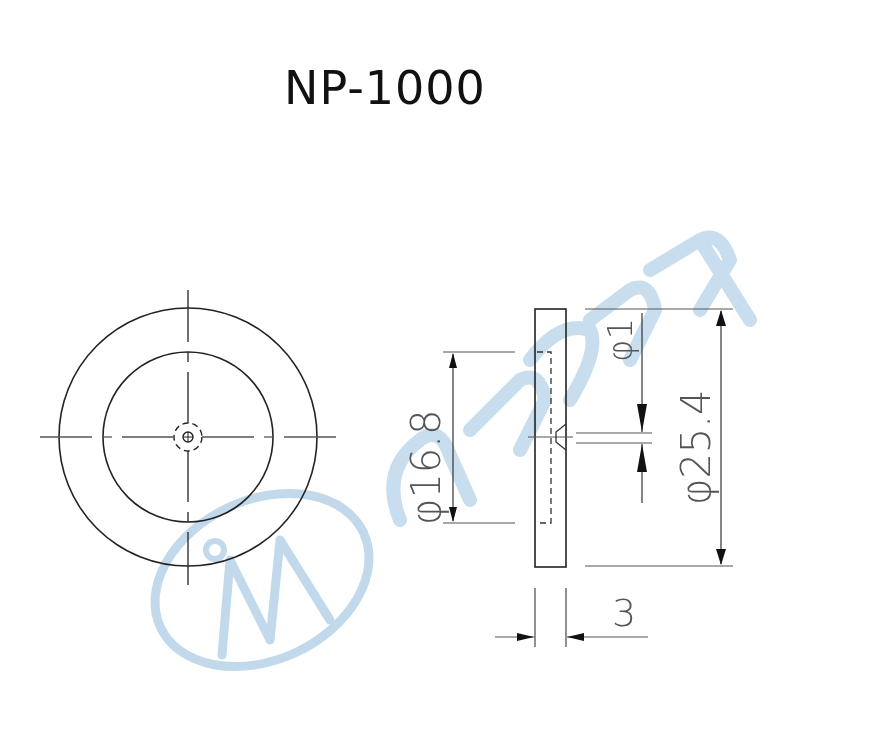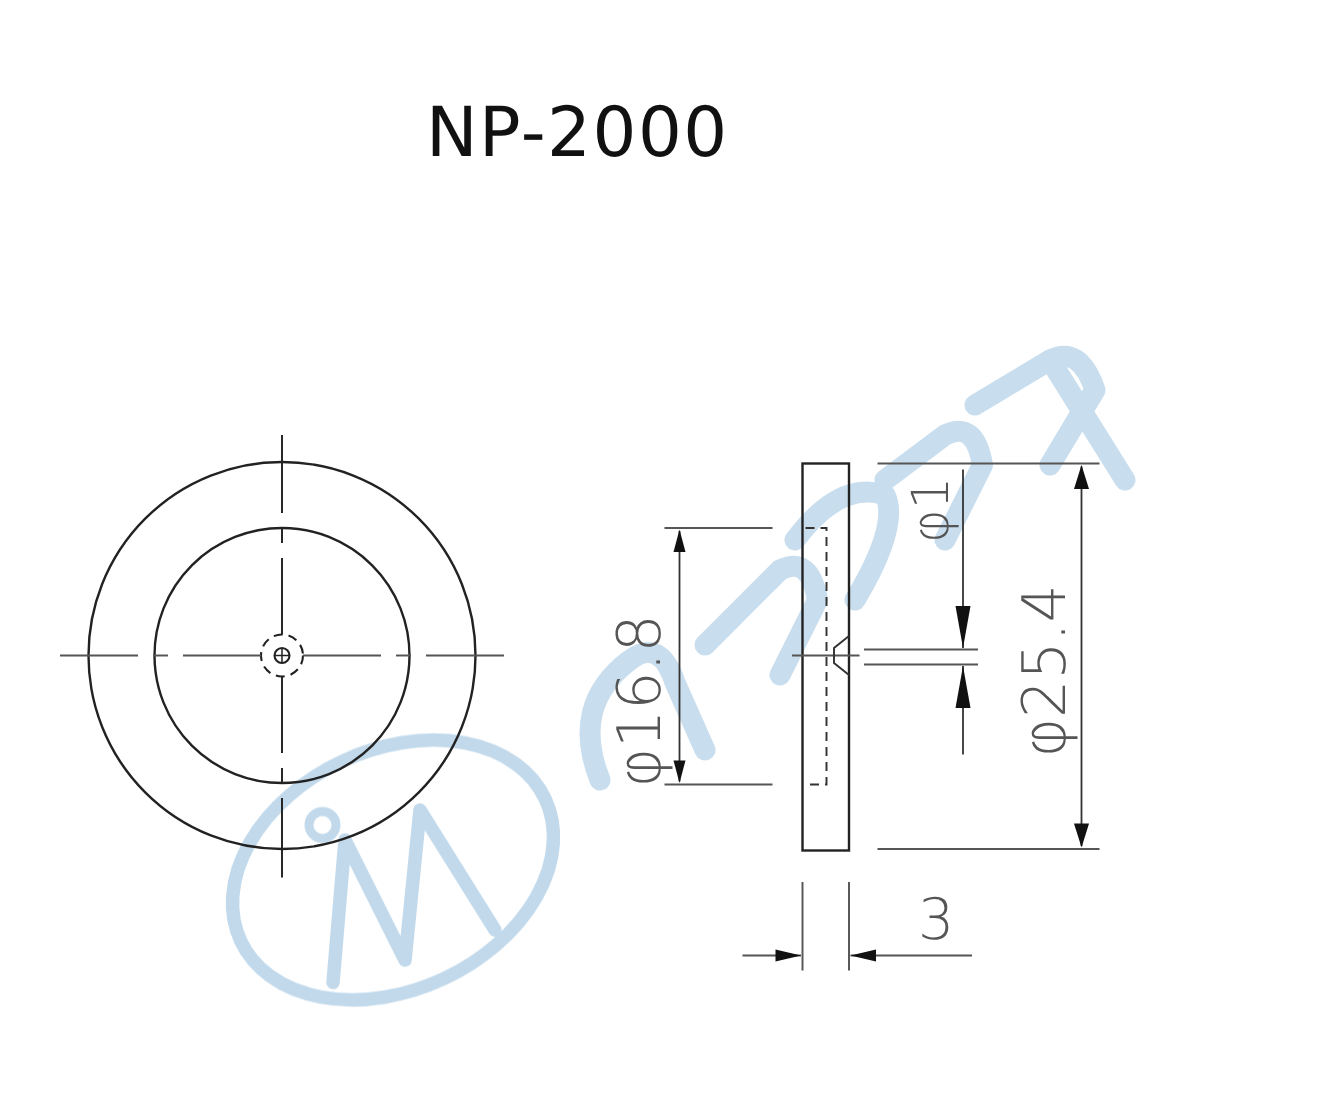--- a/index.html
+++ b/index.html
@@ -8,21 +8,21 @@
       position: absolute; left: 284px; top: 58px;
       font-family: "DejaVu Sans", sans-serif; font-size: 46px; color: #111111;
       letter-spacing: 1px; line-height: 60px;
     }
     svg.drawing { position: absolute; left: 0; top: 0; }
     .dim-text { font-family: "DejaVu Sans", sans-serif; font-weight: 200; fill: #555555; }
   </style>
 </head>
 <body>
 
-<div class="title">NP-2000</div>
+<div class="title">NP-1000</div>
 
 <svg class="drawing" width="894" height="734" viewBox="0 0 894 734">
 
   <g opacity="0.85">
     <ellipse cx="262" cy="580" rx="112" ry="80" transform="rotate(-25 262 580)" fill="none" stroke="#b7d3e8" stroke-width="9"></ellipse>
     <path d="M222 655 L230 560 L270 640 L280 540 L330 620" fill="none" stroke="#b7d3e8" stroke-width="9" stroke-linejoin="round" stroke-linecap="round"></path>
     <circle cx="215" cy="550" r="9" fill="none" stroke="#b7d3e8" stroke-width="6"></circle>
     <path d="M400 520 Q380 470 420 440 Q440 425 450 455 L470 500
          M470 430 L520 380 Q540 370 545 400 L520 450
          M530 360 Q560 320 590 330 Q600 350 570 400

